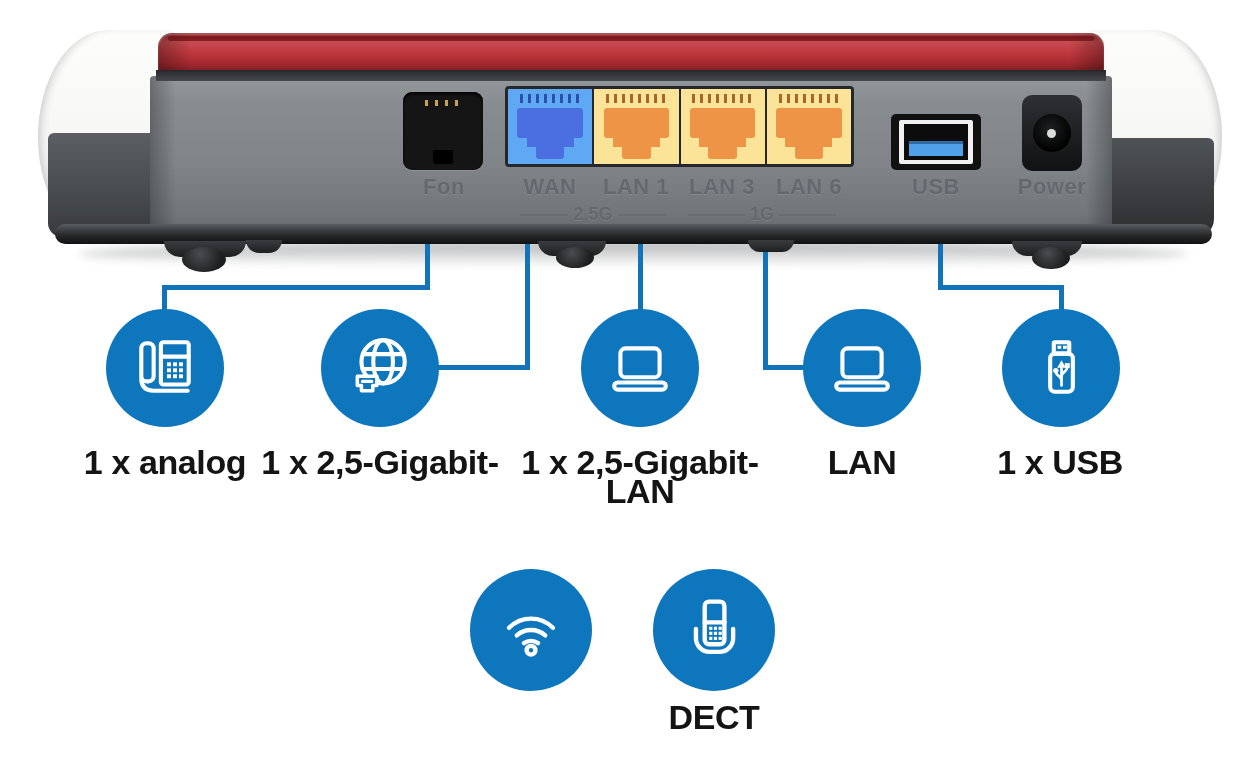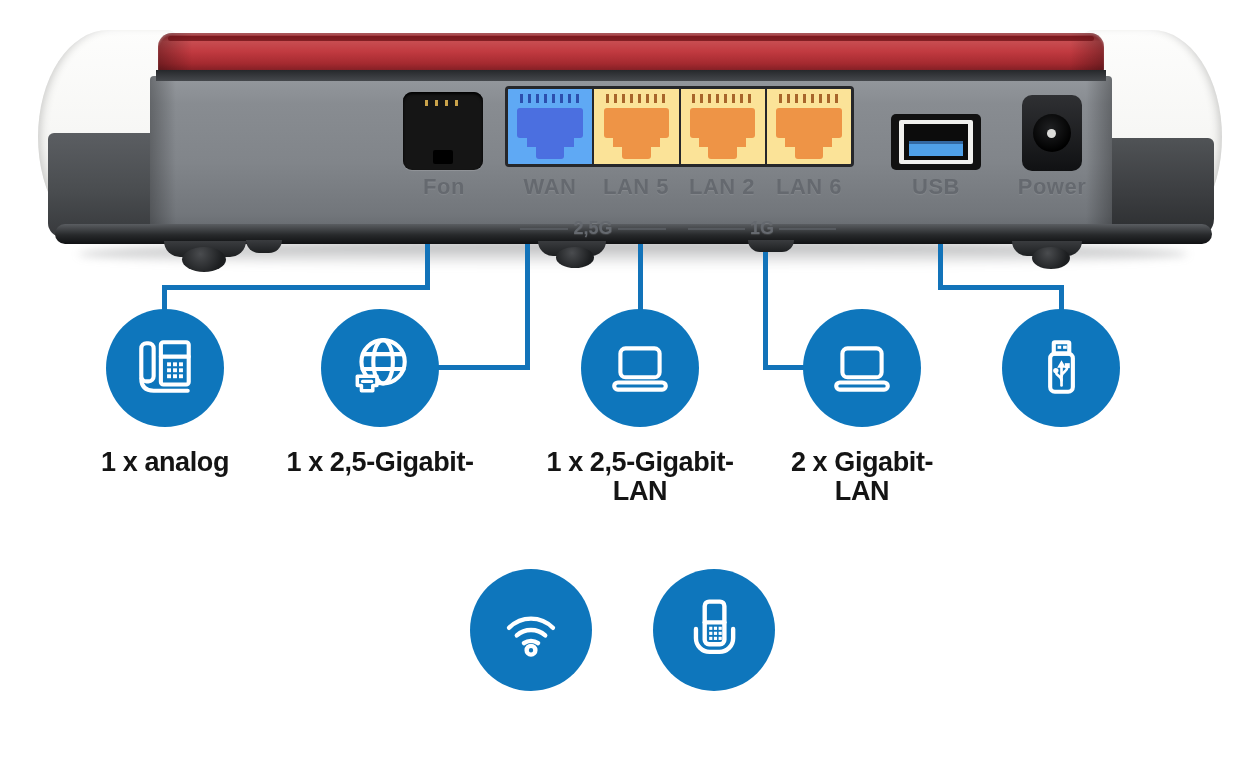--- a/index.html
+++ b/index.html
@@ -81,37 +81,37 @@
   .power-pin{left:25px;top:34px;width:9px;height:9px;border-radius:50%;background:#dcdcda;filter:blur(.5px);}
 
   
   .plabel{z-index:5;top:174px;width:120px;text-align:center;font-size:22px;font-weight:bold;
        color:#65696f;letter-spacing:.5px;text-shadow:0 1px 1px rgba(255,255,255,.10);}
   .pl-fon{left:384px;} .pl-wan{left:490px;} .pl-lan1{left:576px;} .pl-lan2{left:662px;}
   .pl-lan3{left:749px;} .pl-usb{left:876px;} .pl-power{left:992px;}
   .speed{z-index:5;top:204px;display:flex;align-items:center;font-size:18px;font-weight:bold;
        color:#65696f;text-shadow:0 1px 1px rgba(255,255,255,.10);}
   .speed .dash{position:static;flex:1;height:2px;background:#63676d;opacity:.6;}
-  .speed span{position:static;margin:14px 5px;}
+  .speed span{position:static;margin:0 5px;}
   .sp1{left:520px;width:146px;}
   .sp2{left:688px;width:148px;justify-content:center;}
 
   
   .cline{z-index:3;background:#1273b9;}
 
   
   .circle{z-index:6;width:118px;height:118px;border-radius:50%;background:#0e76bc;
        display:flex;align-items:center;justify-content:center;}
   .circle.big{width:122px;height:122px;}
   .c1{left:106px;top:309px;} .c2{left:321px;top:309px;} .c3{left:581px;top:309px;}
   .c4{left:803px;top:309px;} .c5{left:1002px;top:309px;}
   .c6{left:470px;top:569px;} .c7{left:653px;top:569px;}
   .circle svg{position:static;}
 
-  .caption{z-index:6;width:300px;text-align:center;font-size:27px;line-height:29px;
+  .caption{z-index:6;width:300px;text-align:center;font-size:34px;line-height:29px;
        font-weight:bold;color:#141414;letter-spacing:-.4px;}
   .caption span{position:static;display:block;}
   .row1{top:448px;} .row2{top:703px;}
   .t1{left:15px;} .t2{left:230px;} .t3{left:490px;} .t4{left:712px;} .t5{left:910px;}
   .t6{left:381px;} .t7{left:564px;}
 </style>
 </head>
 <body>
 
 <div class="stage">
@@ -187,22 +187,22 @@
     <div class="usb-tongue"></div>
   </div>
 
   <div class="power-port">
     <div class="power-hole"></div>
     <div class="power-pin"></div>
   </div>
 
   <div class="plabel pl-fon">Fon</div>
   <div class="plabel pl-wan">WAN</div>
-  <div class="plabel pl-lan1">LAN 5</div>
-  <div class="plabel pl-lan2">LAN 2</div>
+  <div class="plabel pl-lan1">LAN 1</div>
+  <div class="plabel pl-lan2">LAN 3</div>
   <div class="plabel pl-lan3">LAN 6</div>
   <div class="plabel pl-usb">USB</div>
   <div class="plabel pl-power">Power</div>
 
   <div class="speed sp1">
     <i class="dash"></i>
     <span>2,5G</span>
     <i class="dash"></i>
   </div>
   <div class="speed sp2">
@@ -278,22 +278,25 @@
       <span></span>
   </div>
   <div class="caption row1 t2">
     <span>1 x 2,5-Gigabit-</span>
   </div>
   <div class="caption row1 t3">
     <span>1 x 2,5-Gigabit-</span>
       <span>LAN</span>
   </div>
   <div class="caption row1 t4">
-    <span>2 x Gigabit-</span>
       <span>LAN</span>
+  </div>
+  <div class="caption row1 t5">
+    <span>1 x USB</span>
+      <span></span>
   </div>
 
   <div class="circle big c6">
     <svg width="70" height="70" viewBox="0 0 64 64" fill="none" stroke="#fff" stroke-width="4" stroke-linecap="round" stroke-linejoin="round">
       <path d="M12 30 A 28 28 0 0 1 52 30"></path>
       <path d="M19 37 A 19.5 19.5 0 0 1 45 37"></path>
       <path d="M25.5 44 A 11.5 11.5 0 0 1 38.5 44"></path>
       <circle cx="32" cy="50.5" r="4"></circle>
     </svg>
   </div>
@@ -309,14 +312,18 @@
           <rect x="31.9" y="33.6" width="2.9" height="2.9"></rect>
           <rect x="36.2" y="33.6" width="2.9" height="2.9"></rect>
         <rect x="27.6" y="38.2" width="2.9" height="2.9"></rect>
           <rect x="31.9" y="38.2" width="2.9" height="2.9"></rect>
           <rect x="36.2" y="38.2" width="2.9" height="2.9"></rect>
       </g>
       <path d="M15.5 31 v8.5 a12.5 12.5 0 0 0 12.5 12.5 h9 a12.5 12.5 0 0 0 12.5 -12.5 V31"></path>
     </svg>
   </div>
 
+  <div class="caption row2 t7">
+    <span>DECT</span>
+      <span></span>
+  </div>
 
 </div>
 
 </body></html>

